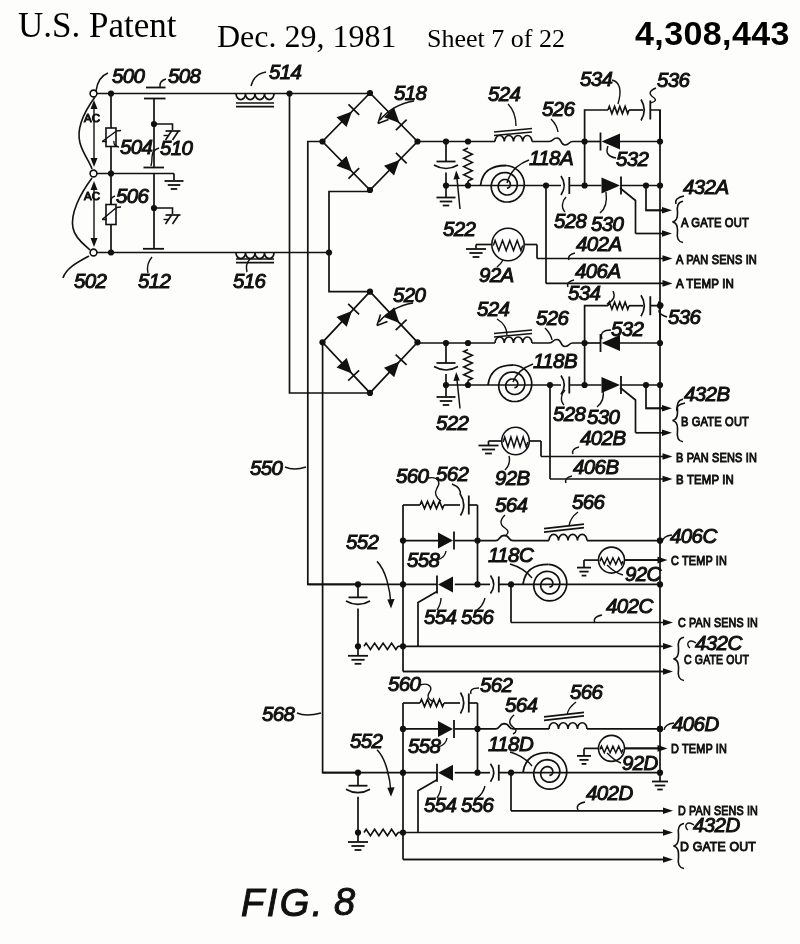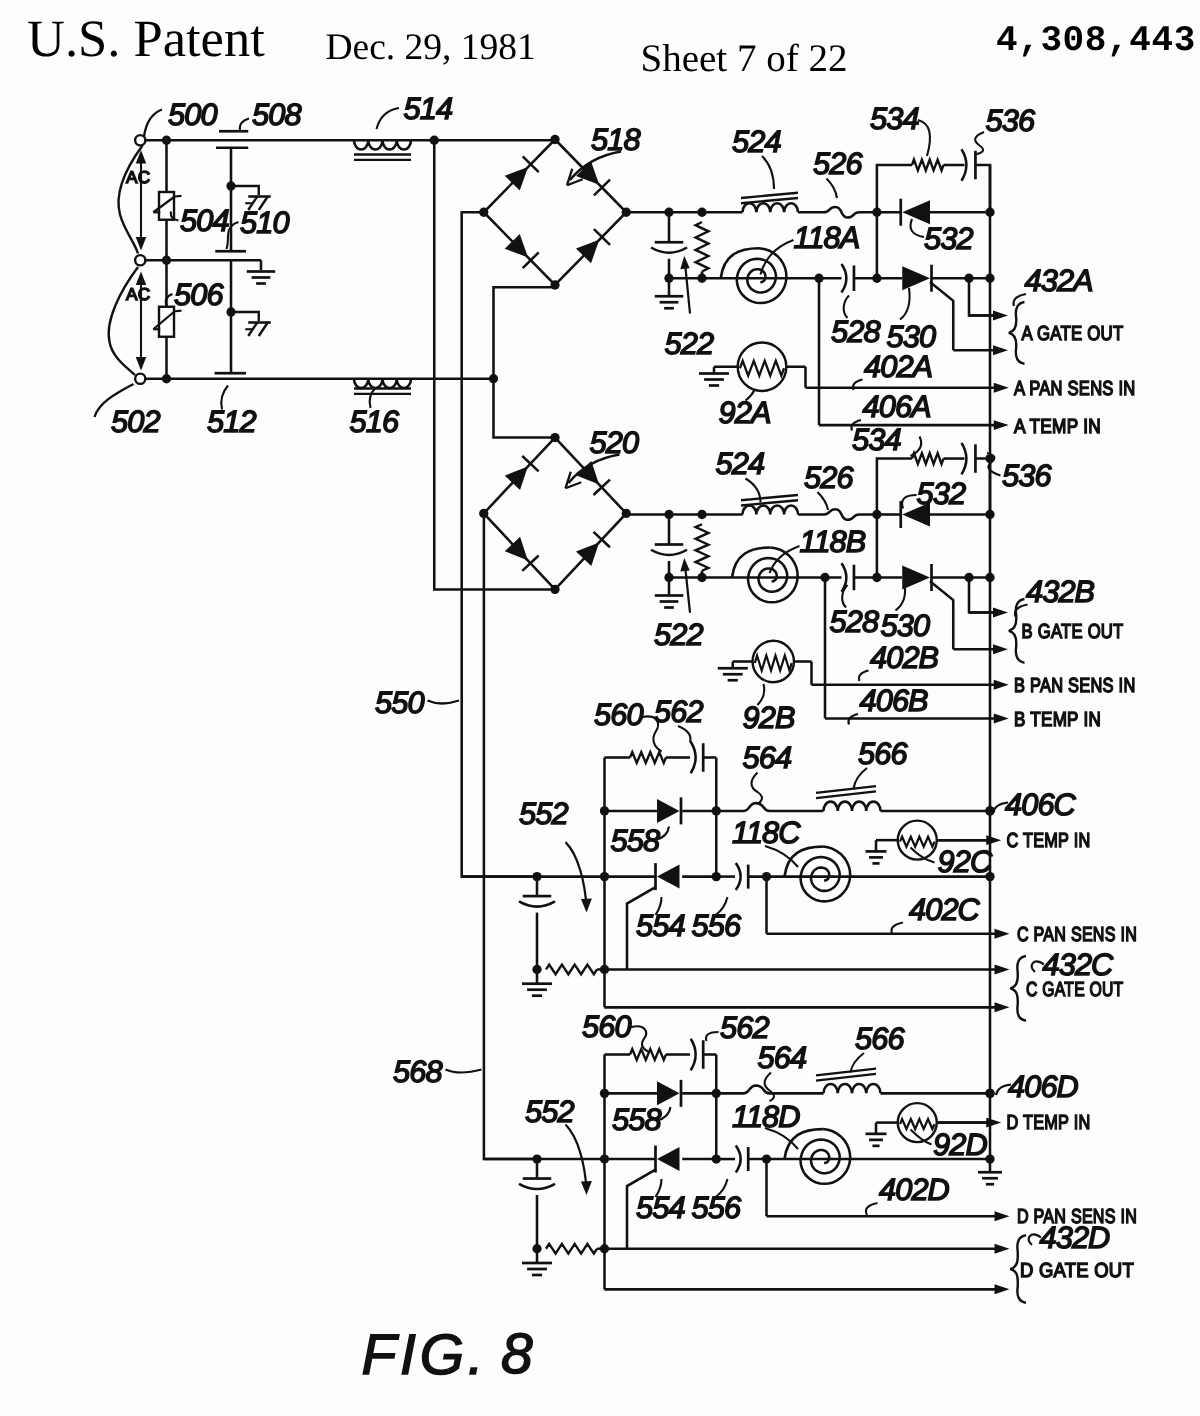--- a/index.html
+++ b/index.html
@@ -519,15 +519,15 @@
       <text x="586" y="800" font-size="20.5" font-style="italic" font-weight="normal" letter-spacing="-0.6" text-anchor="start">402D</text>
       <path d="M585,802 q-10,2 -7,8" stroke-width="1.4" fill="none" stroke-linecap="butt" stroke-linejoin="miter"></path>
       <text x="672" y="731" font-size="20.5" font-style="italic" font-weight="normal" letter-spacing="-0.6" text-anchor="start">406D</text>
       <path d="M674,723 q-9,1 -10,7" stroke-width="1.4" fill="none" stroke-linecap="butt" stroke-linejoin="miter"></path>
       <text x="693" y="832" font-size="20.5" font-style="italic" font-weight="normal" letter-spacing="-0.6" text-anchor="start">432D</text>
       <path d="M694,825 C687,820 683,826 688,830" stroke-width="1.4" fill="none" stroke-linecap="butt" stroke-linejoin="miter"></path>
       <text x="241" y="916" font-size="38" font-style="italic" letter-spacing="2.5">FIG.</text>
       <text x="334" y="915" font-size="38" font-style="italic">8</text>
     </svg>
     <div style="position:absolute;left:18px;top:6px;font-family:'Liberation Serif',serif;font-weight:normal;font-size:35px;">U.S. Patent</div>
-    <div style="position:absolute;left:217px;top:18px;font-family:'Liberation Serif',serif;font-size:25px;">Dec. 29, 1981</div>
+    <div style="position:absolute;left:217px;top:18px;font-family:'Liberation Serif',serif;font-size:32px;">Dec. 29, 1981</div>
     <div style="position:absolute;left:427px;top:24px;font-family:'Liberation Serif',serif;font-size:26px;">Sheet 7 of 22</div>
-    <div style="position:absolute;left:664px;top:14px;font-family:Liberation Mono, monospace;font-weight:bold;font-size:24px;letter-spacing:0.4px;">4,308,443</div>
+    <div style="position:absolute;left:635px;top:14px;font-family:Liberation Sans, sans-serif;font-weight:bold;font-size:34px;letter-spacing:0.4px;">4,308,443</div>
   </div>
 </body></html>

